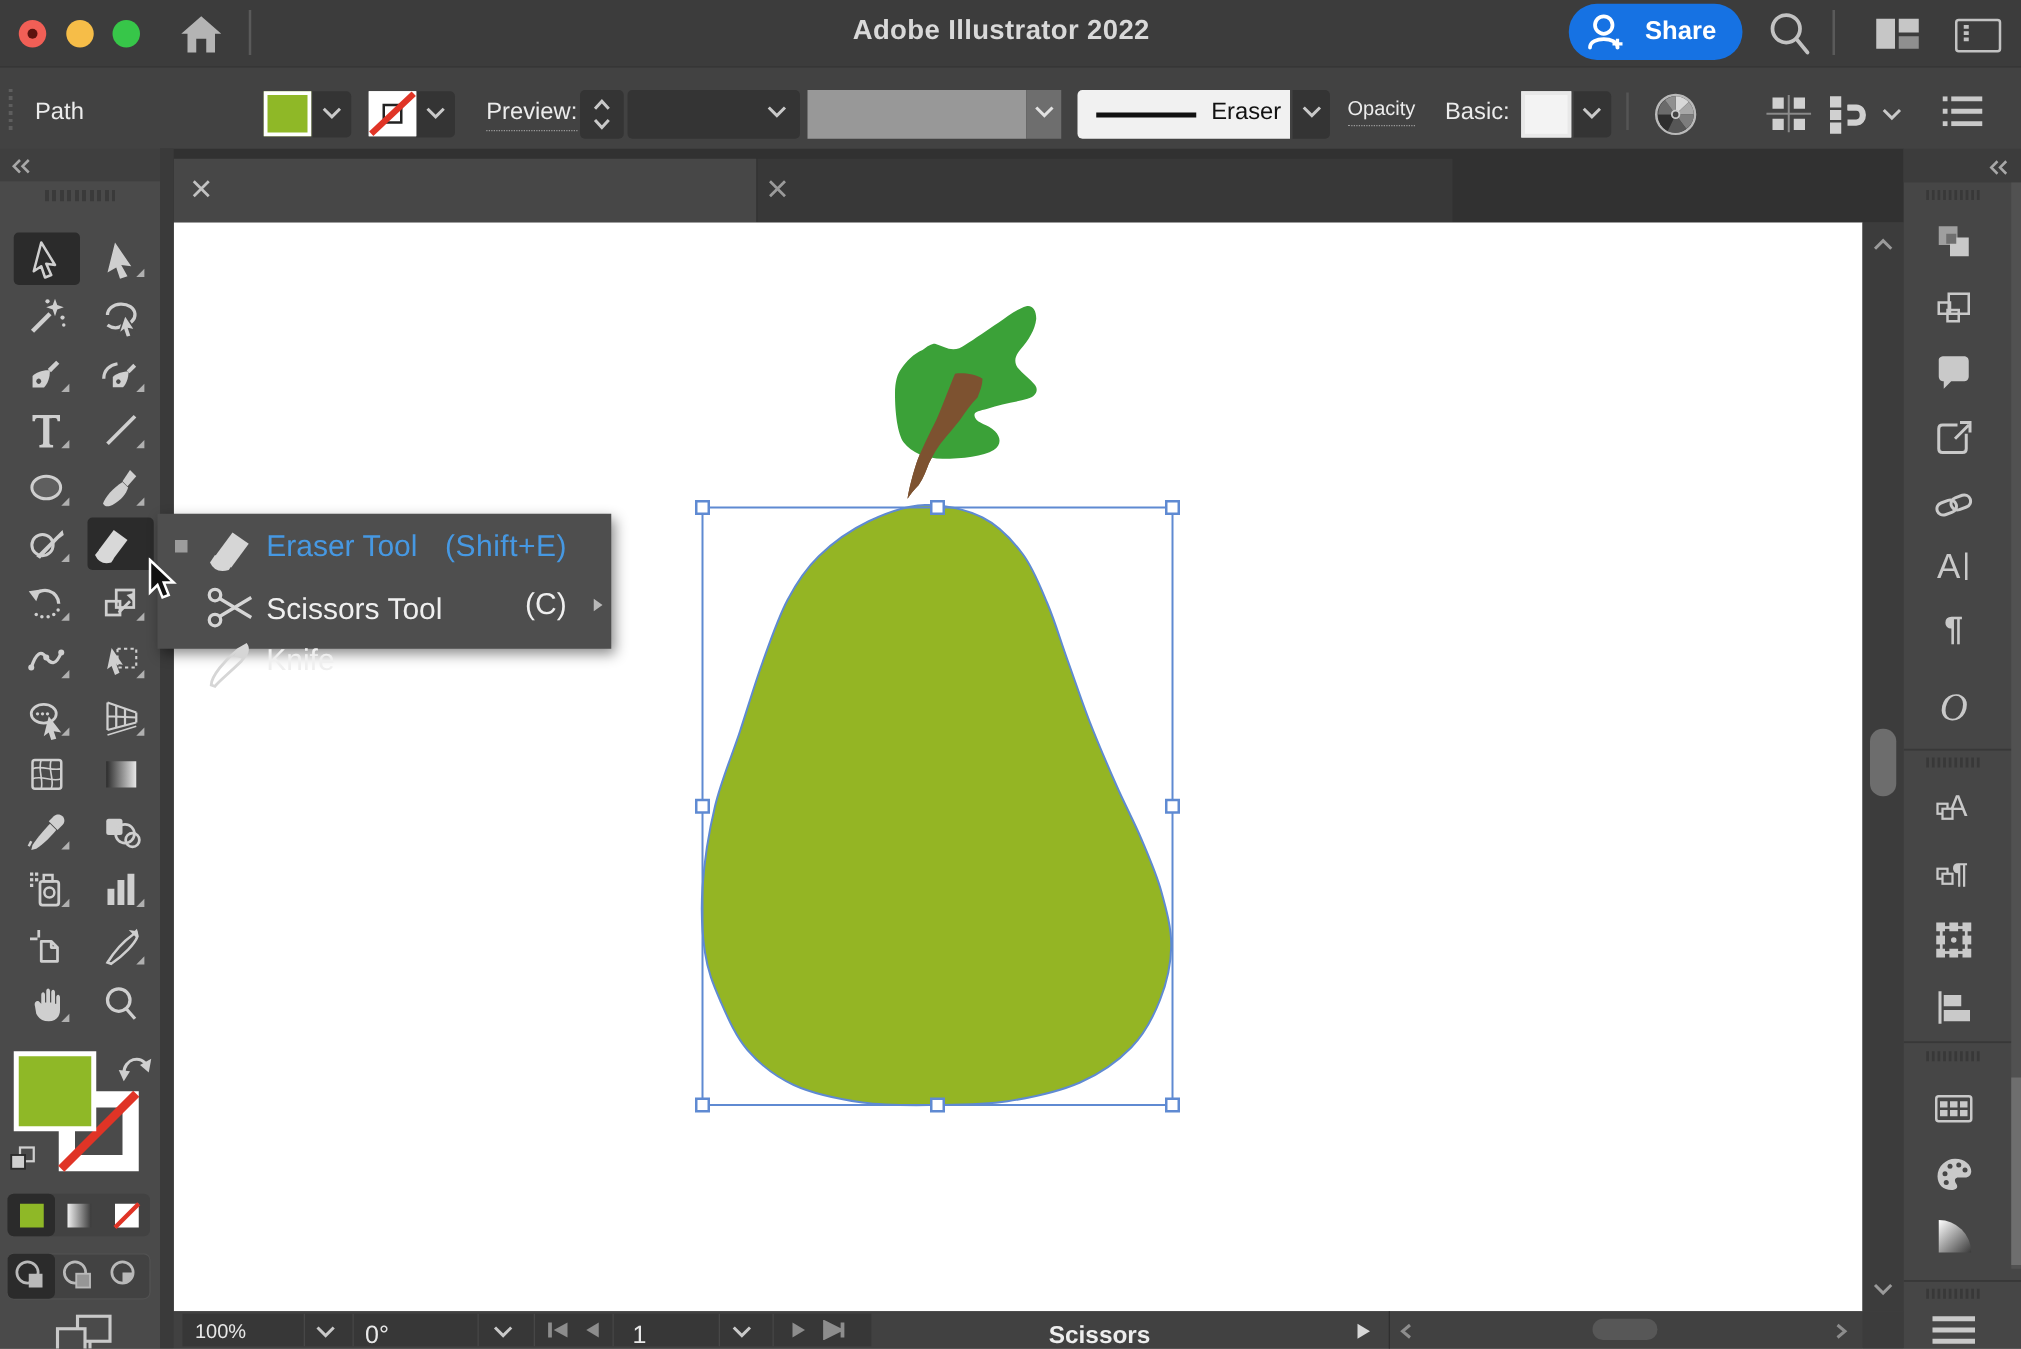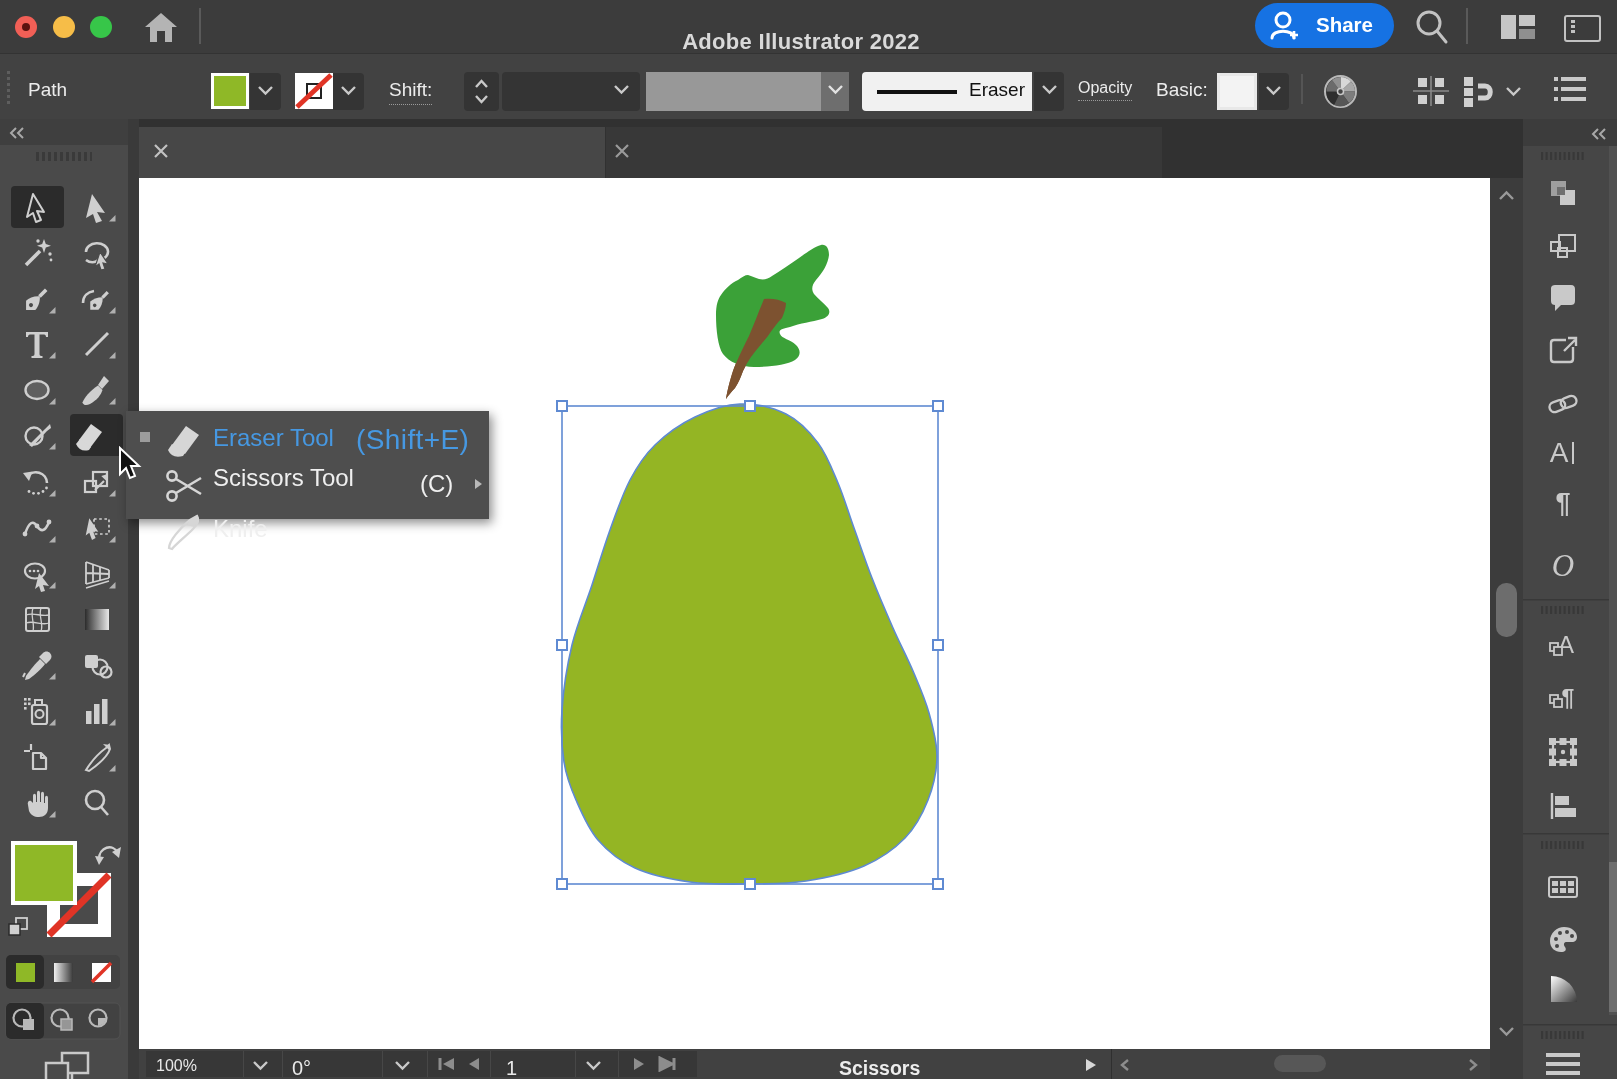--- a/index.html
+++ b/index.html
@@ -14,21 +14,21 @@
 <div class="abs" id="titlebar" style="left:0;top:0;width:1617px;height:53px;background:#3c3c3c;">
   <div class="abs" style="left:15px;top:16px;width:22px;height:22px;border-radius:50%;background:#f15f56;"></div>
   <div class="abs" style="left:22px;top:23px;width:8px;height:8px;border-radius:50%;background:#5c130f;"></div>
   <div class="abs" style="left:53px;top:16px;width:22px;height:22px;border-radius:50%;background:#f6bd48;"></div>
   <div class="abs" style="left:90px;top:16px;width:22px;height:22px;border-radius:50%;background:#37c649;"></div>
 
   <svg class="abs" style="left:143px;top:9px;" width="36" height="36" viewBox="0 0 36 36">
     <path d="M18 4 L34 18 L29 18 L29 33 L22 33 L22 22 L14 22 L14 33 L7 33 L7 18 L2 18 Z" fill="#b4b4b4"></path>
   </svg>
   <div class="abs" style="left:199px;top:8px;width:2px;height:36px;background:#5a5a5a;"></div>
-  <div class="abs txt" style="left:0;top:11px;width:1602px;text-align:center;font-size:22px;font-weight:bold;color:#d9d9d9;letter-spacing:0.3px;margin-top:18px;">Adobe Illustrator 2022</div>
+  <div class="abs txt" style="left:0;top:11px;width:1602px;text-align:center;font-size:22px;font-weight:bold;color:#d9d9d9;letter-spacing:0.3px;">Adobe Illustrator 2022</div>
 
   <div class="abs" style="left:1255px;top:3px;width:139px;height:45px;border-radius:23px;background:#1672e3;"></div>
   <svg class="abs" style="left:1268px;top:10px;" width="34" height="32" viewBox="0 0 34 32">
     <circle cx="15" cy="10" r="7" fill="none" stroke="#fff" stroke-width="3"></circle>
     <path d="M4 28 C4 19 26 19 26 28" fill="none" stroke="#fff" stroke-width="3" stroke-linecap="round"></path>
     <path d="M26 21 l0 8 M22 25 l8 0" stroke="#fff" stroke-width="2.6"></path>
   </svg>
   <div class="abs" style="left:1316px;top:13px;font-size:20.5px;font-weight:bold;color:#fff;">Share</div>
 
   <svg class="abs" style="left:1414px;top:8px;" width="36" height="38" viewBox="0 0 36 38">
@@ -60,21 +60,21 @@
   <div class="abs" style="left:333px;top:19px;width:31px;height:37px;background:#343434;border-radius:0 4px 4px 0;"></div>
   <svg class="abs" style="left:340px;top:31px;" width="17" height="11" viewBox="0 0 17 11">
       <path d="M2 2 L8.5 8.5 L15 2" fill="none" stroke="#c9c9c9" stroke-width="2.4"></path>
     </svg>
   <div class="abs" style="left:295px;top:19px;width:32px;height:30px;background:#fff;border:3px solid #fff;"></div>
   <div class="abs" style="left:306px;top:29px;width:12px;height:12px;border:2px solid #222;"></div>
   <svg class="abs" style="left:295px;top:19px;" width="38" height="36" viewBox="0 0 38 36">
       <line x1="2" y1="34" x2="36" y2="2" stroke="#e03426" stroke-width="5"></line>
     </svg>
 
-  <div class="abs txt" style="left:389px;top:25px;font-size:19px;border-bottom:1.5px dotted #9a9a9a;padding-bottom:3px;">Shift:</div>
+  <div class="abs txt" style="left:389px;top:25px;font-size:19px;border-bottom:1.5px dotted #9a9a9a;padding-bottom:3px;">Preview:</div>
 
   <div class="abs" style="left:464px;top:18px;width:35px;height:39px;background:#343434;border-radius:4px;"></div>
   <svg class="abs" style="left:473px;top:23px;" width="17" height="29" viewBox="0 0 17 29">
     <path d="M3 10 L8.5 4 L14 10" fill="none" stroke="#c9c9c9" stroke-width="2.4"></path>
     <path d="M3 19 L8.5 25 L14 19" fill="none" stroke="#c9c9c9" stroke-width="2.4"></path>
   </svg>
   <div class="abs" style="left:502px;top:18px;width:138px;height:39px;background:#343434;border-radius:4px;"></div>
   <svg class="abs" style="left:613px;top:30px;" width="17" height="11" viewBox="0 0 17 11">
       <path d="M2 2 L8.5 8.5 L15 2" fill="none" stroke="#c9c9c9" stroke-width="2.4"></path>
     </svg>
@@ -642,30 +642,30 @@
 <div class="abs" style="left:1490px;top:1049px;width:33px;height:30px;background:#3c3c3c;"></div>
 
 <div class="abs" id="flyout" style="left:126px;top:411px;width:363px;height:108px;background:#4e4e4e;box-shadow:3px 4px 10px rgba(0,0,0,0.45);">
   <div class="abs" style="left:14px;top:21px;width:10px;height:10px;background:#9c9c9c;"></div>
 
   <svg class="abs" style="left:38px;top:10px;" width="40" height="38" viewBox="0 0 40 38">
     <path d="M8 24 L22 5 L35 14 L21 33 Z" fill="#d6d6d6"></path>
     <path d="M4 29 L8 23 L21 32 L19 35 Q8 38 4 29 Z" fill="#d6d6d6"></path>
   </svg>
   <div class="abs" style="left:87px;top:13px;font-size:24px;color:#4698e2;">Eraser Tool</div>
-  <div class="abs" style="left:230px;top:13px;font-size:28px;color:#4698e2;letter-spacing:0.4px;">(Shift+E)</div>
+  <div class="abs" style="left:230px;top:13px;font-size:24px;color:#4698e2;letter-spacing:0.4px;">(Shift+E)</div>
 
   <svg class="abs" style="left:39px;top:56px;" width="40" height="40" viewBox="0 0 40 40">
     <g stroke="#d6d6d6" stroke-width="2.6" fill="none">
       <circle cx="7" cy="9" r="4.6"></circle>
       <circle cx="7" cy="29" r="4.6"></circle>
       <path d="M11 12 L36 27 M11 26 L36 11"></path>
     </g>
   </svg>
-  <div class="abs" style="left:87px;top:53px;font-size:24px;color:#efefef;">Scissors Tool</div>
+  <div class="abs" style="left:87px;top:63px;font-size:24px;color:#efefef;">Scissors Tool</div>
   <div class="abs" style="left:294px;top:59px;font-size:24px;color:#efefef;">(C)</div>
   <svg class="abs" style="left:347px;top:66px;" width="10" height="14" viewBox="0 0 10 14">
       <path d="M2 2 L9 7 L2 12 Z" fill="#b8b8b8"></path>
     </svg>
 
   <svg class="abs" style="left:39px;top:102px;" width="40" height="40" viewBox="0 0 40 40">
     <path d="M4 35 C4 28 15 15 25 7 L32 3 C34 6 33 11 28 16 C20 24 10 32 7 36 Z" fill="none" stroke="#d6d6d6" stroke-width="2.3"></path>
     <path d="M25 7 L32 3 C34 6 33 10 29 14 L22 12 Z" fill="#d6d6d6"></path>
   </svg>
   <div class="abs" style="left:87px;top:104px;font-size:24px;color:#efefef;">Knife</div>

